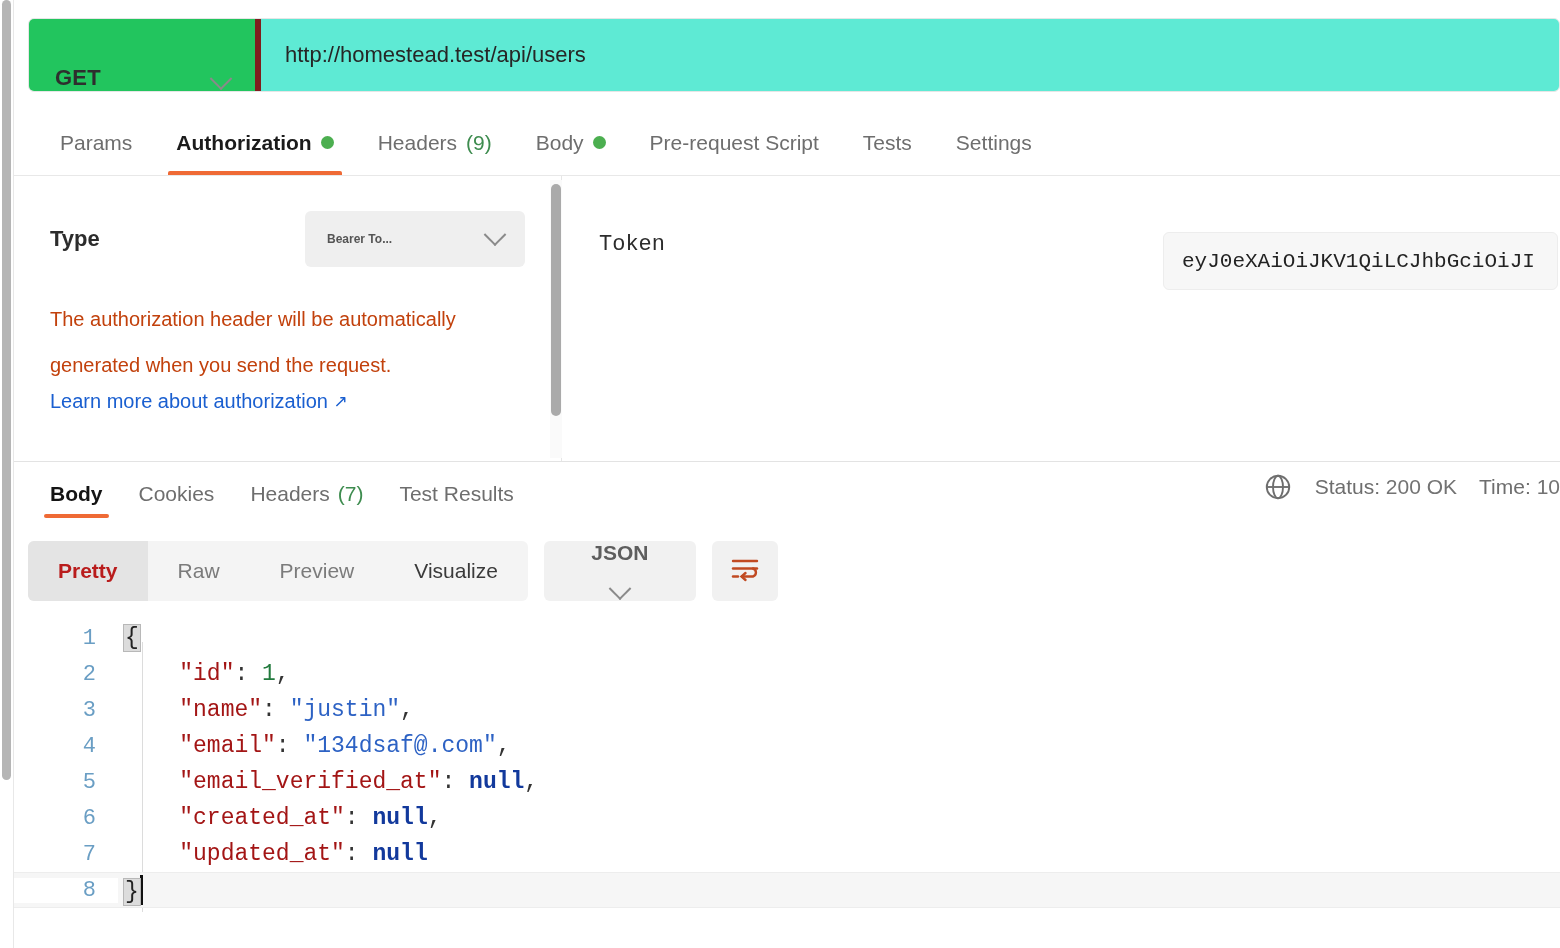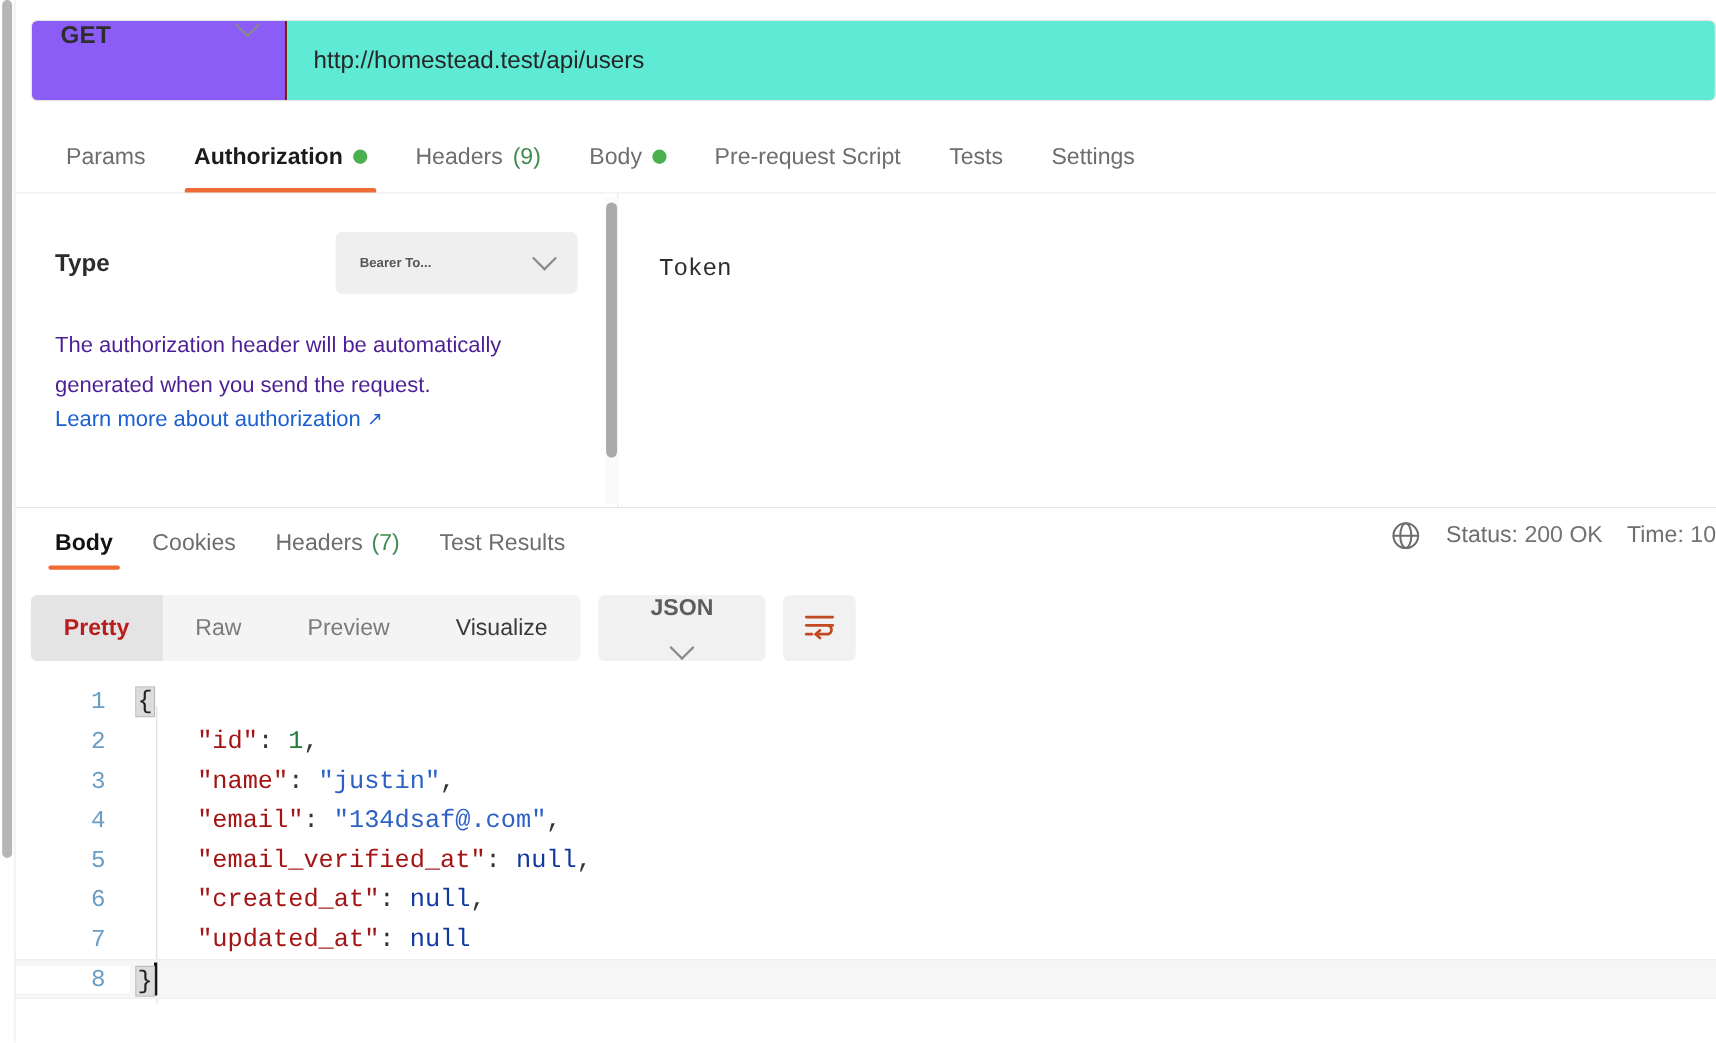--- a/index.html
+++ b/index.html
@@ -48,25 +48,25 @@
     display: flex;
     align-items: stretch;
     border: 1px solid #e6e6e6;
     border-radius: 6px;
     background: #f3f3f3;
     overflow: hidden;
   }
   .method-box {
     width: 232px;
     display: flex;
-    align-items: flex-start;
+    align-items: flex-end;
     justify-content: space-between;
     padding: 0 26px 0 26px;
-    background: #8b5cf6;
-    border-right: 2px solid #7f1d1d;
+    background: #22c55e;
+    border-right: 6px solid #7f1d1d;
     cursor: pointer;
   }
   .method-label {
     font-size: 22px;
     font-weight: 700;
     color: #2e2e2e;
     letter-spacing: 0.2px;
   }
   .chev {
     display: inline-block;
@@ -168,22 +168,22 @@
   }
   .auth-select-text {
     font-size: 12px;
     font-weight: 600;
     color: #555;
     text-align: center;
   }
   .auth-help {
     margin-top: 28px;
     font-size: 20px;
-    line-height: 36px;
-    color: #4c1d95;
+    line-height: 46px;
+    color: #c2410c;
     max-width: 470px;
   }
   .auth-link {
     display: block;
     margin-top: 2px;
     font-size: 20px;
     color: #1a5fd0;
     text-decoration: none;
     cursor: pointer;
   }
@@ -374,21 +374,21 @@
     width: 1px; height: 270px;
     background: #dcdcdc;
   }
   .code-text {
     padding-left: 6px;
     white-space: pre;
   }
   .k-key { color: #a31515; }
   .k-str { color: #2d62c4; }
   .k-num { color: #227a3d; }
-  .k-null { color: #12399c; font-weight: 400; }
+  .k-null { color: #12399c; font-weight: 700; }
   .k-punct { color: #333; }
   .brace-hl {
     background: #dcdcdc;
     outline: 1px solid #b8b8b8;
     padding: 0 1px;
     color: #222;
   }
   .cursor {
     display: inline-block;
     width: 3px;
@@ -463,20 +463,23 @@
       <a class="auth-link"><span>Learn more about authorization</span> <span class="ext-arrow">↗</span></a>
     </div>
 
     <div class="auth-scroll">
       <div class="auth-scroll-thumb"></div>
     </div>
 
     <div class="auth-right">
       <div class="token-row">
         <span class="token-label">Token</span>
+        <div class="token-input">
+          <span class="token-value">eyJ0eXAiOiJKV1QiLCJhbGciOiJI</span>
+        </div>
       </div>
     </div>
 
   </div>
 
   <div class="resp-tabs" id="response-tabs">
       <div class="stab active">
         <span>Body</span>
       </div>
       <div class="stab">

